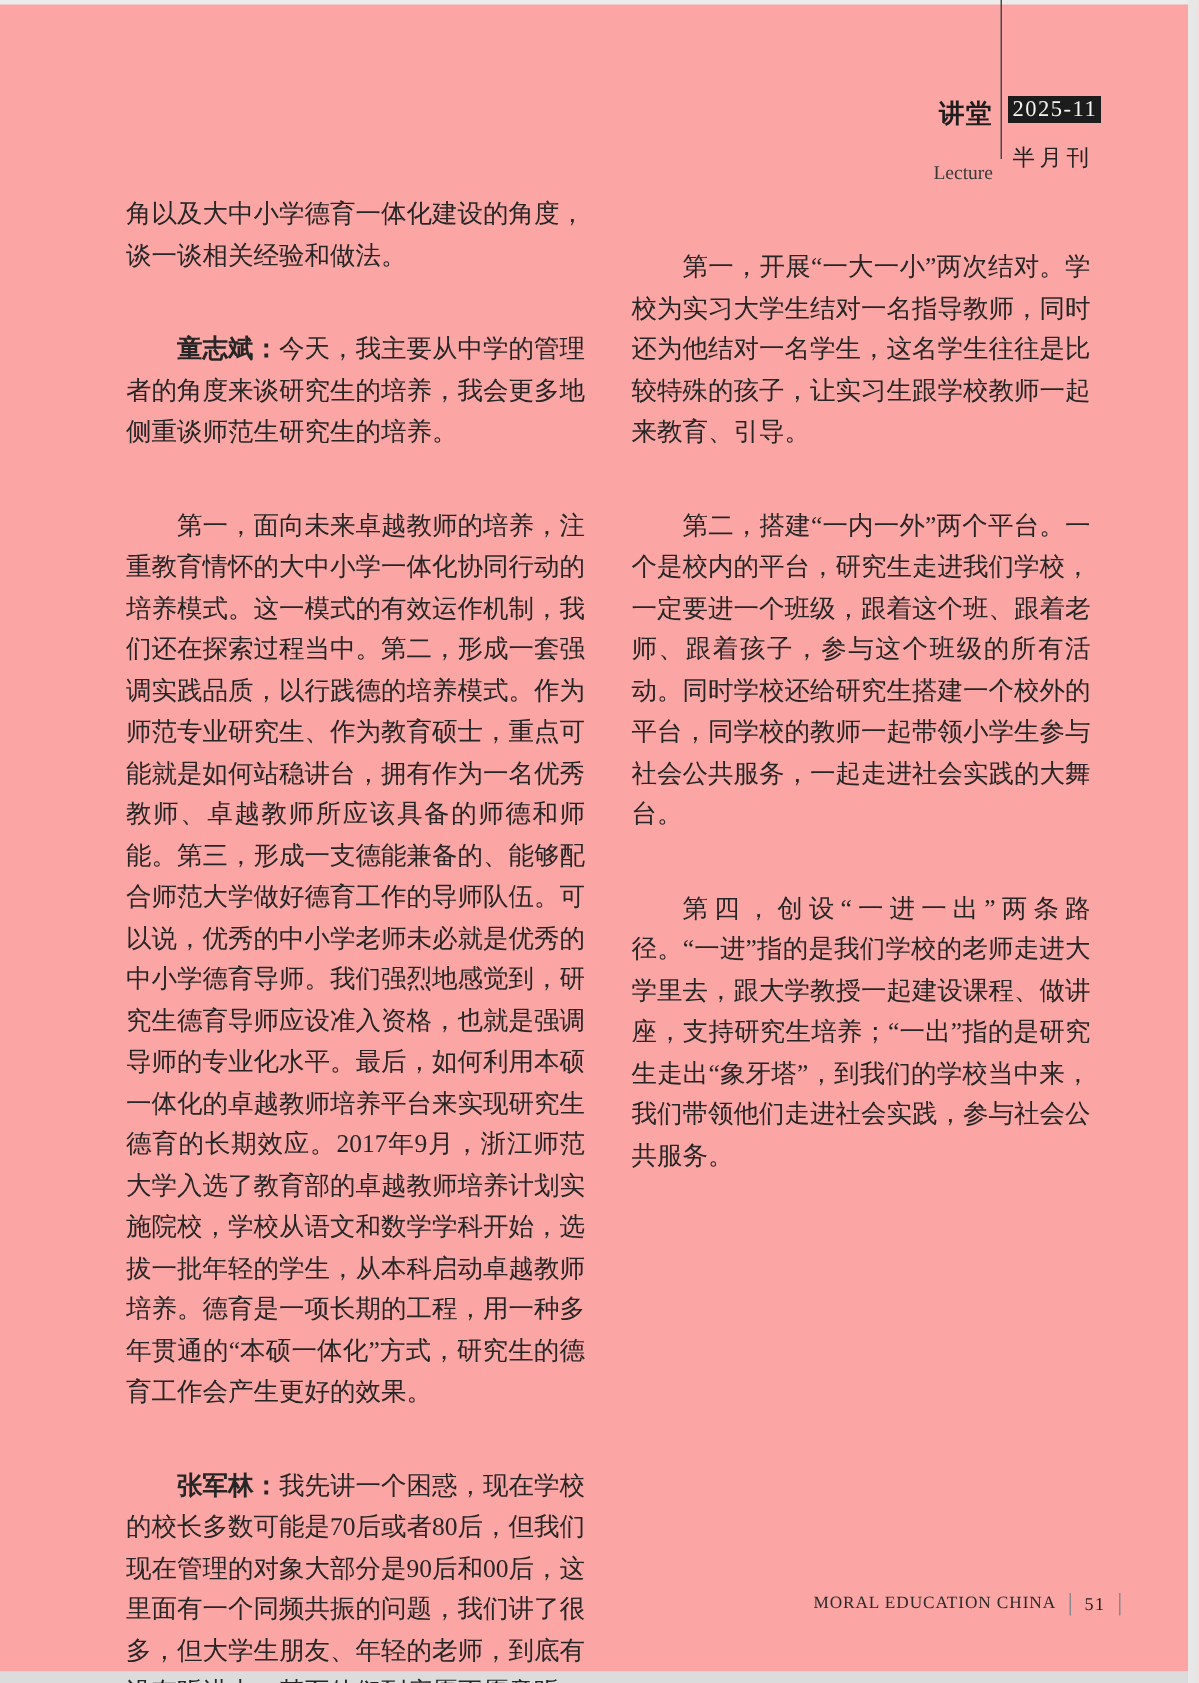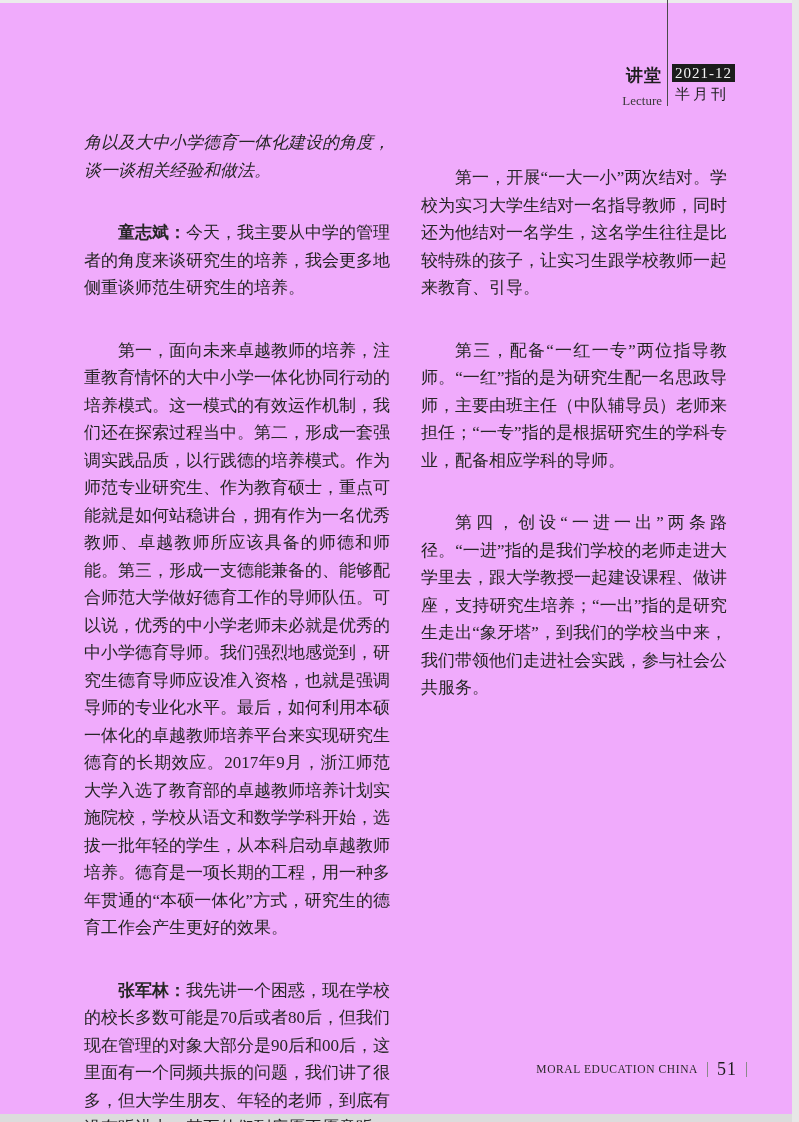--- a/index.html
+++ b/index.html
@@ -1,97 +1,97 @@
 <!DOCTYPE html>
 <html><head>
 <meta charset="utf-8">
 <style>
   html, body { margin: 0; padding: 0; background: #ffffff; }
   .page {
     position: relative;
     width: 799px;
     height: 1122px;
-    background: #f0abfc;
+    background: #fca5a5;
     overflow: hidden;
     font-family: "Liberation Serif", "DejaVu Serif", serif;
     color: #262626;
   }
   
   .edge-top    { position: absolute; left: 0; top: 0; width: 799px; height: 3px; background: #ececec; }
   .edge-bottom { position: absolute; left: 0; top: 1114px; width: 799px; height: 8px; background: #dcdcdc; }
   .edge-right  { position: absolute; left: 792px; top: 0; width: 7px; height: 1122px; background: #e7e7e7; }
 
   
   .header-rule {
     position: absolute; left: 667px; top: 0; width: 1px; height: 106px; background: #4a4a4a;
   }
   .section-block {
     position: absolute; right: 137px; top: 66px; text-align: right;
   }
   .section-cn { font-size: 17px; font-weight: bold; color: #1e1e1e; letter-spacing: 1px; line-height: 20px; }
-  .section-en { font-size: 13px; color: #3a3a3a; line-height: 16px; margin-top: 7px; text-align: right; }
+  .section-en { font-size: 13px; color: #3a3a3a; line-height: 16px; margin-top: 21px; text-align: right; }
   .issue-block { position: absolute; left: 672px; top: 64px; }
   .issue-badge {
     display: inline-block; background: #1c1c1c; color: #f4f4f4;
     font-size: 15px; line-height: 18px; padding: 0 3px; letter-spacing: 1px;
   }
-  .periodicity { font-size: 15px; color: #222222; letter-spacing: 3px; margin-top: 3px; padding-left: 3px; font-family: Liberation Mono, monospace; }
+  .periodicity { font-size: 15px; color: #222222; letter-spacing: 3px; margin-top: 14px; padding-left: 3px; font-family: Liberation Mono, monospace; }
 
   
   .col {
     position: absolute; top: 129px; width: 306px;
     font-size: 17px; line-height: 27.5px;
     text-align: justify; text-justify: inter-character;
   }
   .col-left  { left: 84px; }
   .col-right { left: 421px; }
   .col p { margin: 0; }
   .col p.indent { text-indent: 2em; margin-top: 35px; }
   .col p b { font-weight: bold; }
-  .col p.kai { font-style: italic; }
+  .col p.kai { }
   .gap-large { margin-top: 28px !important; }
 
   
   .footer {
     position: absolute; top: 1058px; right: 52px;
     display: flex; align-items: center; gap: 9px; height: 22px;
   }
   .footer .journal { font-size: 11.5px; letter-spacing: 0.6px; color: #2a2a2a; text-align: center; }
   .footer .sep { width: 1px; height: 15px; background: #8a8a8a; }
-  .footer .pagenum { font-size: 18px; color: #1e1e1e; letter-spacing: 1px; }
+  .footer .pagenum { font-size: 12px; color: #1e1e1e; letter-spacing: 1px; }
 </style>
 </head>
 <body>
 
 <div class="page">
 
   <div class="edge-top"></div>
   <div class="edge-bottom"></div>
   <div class="edge-right"></div>
 
   <div class="header-rule"></div>
   <div class="section-block">
     <div class="section-cn">讲堂</div>
     <div class="section-en">Lecture</div>
   </div>
   <div class="issue-block">
-    <span class="issue-badge">2021-12</span>
+    <span class="issue-badge">2025-11</span>
     <div class="periodicity">半月刊</div>
   </div>
 
   <div class="col col-left">
     <p class="kai"><b></b><span>角以及大中小学德育一体化建设的角度，谈一谈相关经验和做法。</span></p>
     <p class="indent"><b>童志斌：</b><span>今天，我主要从中学的管理者的角度来谈研究生的培养，我会更多地侧重谈师范生研究生的培养。</span></p>
     <p class="indent"><b></b><span>第一，面向未来卓越教师的培养，注重教育情怀的大中小学一体化协同行动的培养模式。这一模式的有效运作机制，我们还在探索过程当中。第二，形成一套强调实践品质，以行践德的培养模式。作为师范专业研究生、作为教育硕士，重点可能就是如何站稳讲台，拥有作为一名优秀教师、卓越教师所应该具备的师德和师能。第三，形成一支德能兼备的、能够配合师范大学做好德育工作的导师队伍。可以说，优秀的中小学老师未必就是优秀的中小学德育导师。我们强烈地感觉到，研究生德育导师应设准入资格，也就是强调导师的专业化水平。最后，如何利用本硕一体化的卓越教师培养平台来实现研究生德育的长期效应。2017年9月，浙江师范大学入选了教育部的卓越教师培养计划实施院校，学校从语文和数学学科开始，选拔一批年轻的学生，从本科启动卓越教师培养。德育是一项长期的工程，用一种多年贯通的“本硕一体化”方式，研究生的德育工作会产生更好的效果。</span></p>
     <p class="indent"><b>张军林：</b><span>我先讲一个困惑，现在学校的校长多数可能是70后或者80后，但我们现在管理的对象大部分是90后和00后，这里面有一个同频共振的问题，我们讲了很多，但大学生朋友、年轻的老师，到底有没有听进去，甚至他们到底愿不愿意听，我觉得首先要解决这个问题。在此方面，学军小学做</span></p>
   </div>
 
   <div class="col col-right">
     <p class="indent"><b></b><span>第一，开展“一大一小”两次结对。学校为实习大学生结对一名指导教师，同时还为他结对一名学生，这名学生往往是比较特殊的孩子，让实习生跟学校教师一起来教育、引导。</span></p>
-    <p class="indent"><b></b><span>第三，配备“一红一专”两位指导教师。“一红”指的是为研究生配一名思政导师，主要由班主任（中队辅导员）老师来担任；“一专”指的是根据研究生的学科专业，配备相应学科的导师。</span></p>
+    <p class="indent"><b></b><span>第二，搭建“一内一外”两个平台。一个是校内的平台，研究生走进我们学校，一定要进一个班级，跟着这个班、跟着老师、跟着孩子，参与这个班级的所有活动。同时学校还给研究生搭建一个校外的平台，同学校的教师一起带领小学生参与社会公共服务，一起走进社会实践的大舞台。</span></p>
     <p class="indent"><b></b><span>第四，创设“一进一出”两条路径。“一进”指的是我们学校的老师走进大学里去，跟大学教授一起建设课程、做讲座，支持研究生培养；“一出”指的是研究生走出“象牙塔”，到我们的学校当中来，我们带领他们走进社会实践，参与社会公共服务。</span></p>
 
   </div>
 
   <div class="footer">
     <span class="journal">MORAL EDUCATION CHINA</span>
     <span class="sep"></span>
     <span class="pagenum">51</span>
     <span class="sep"></span>
   </div>

